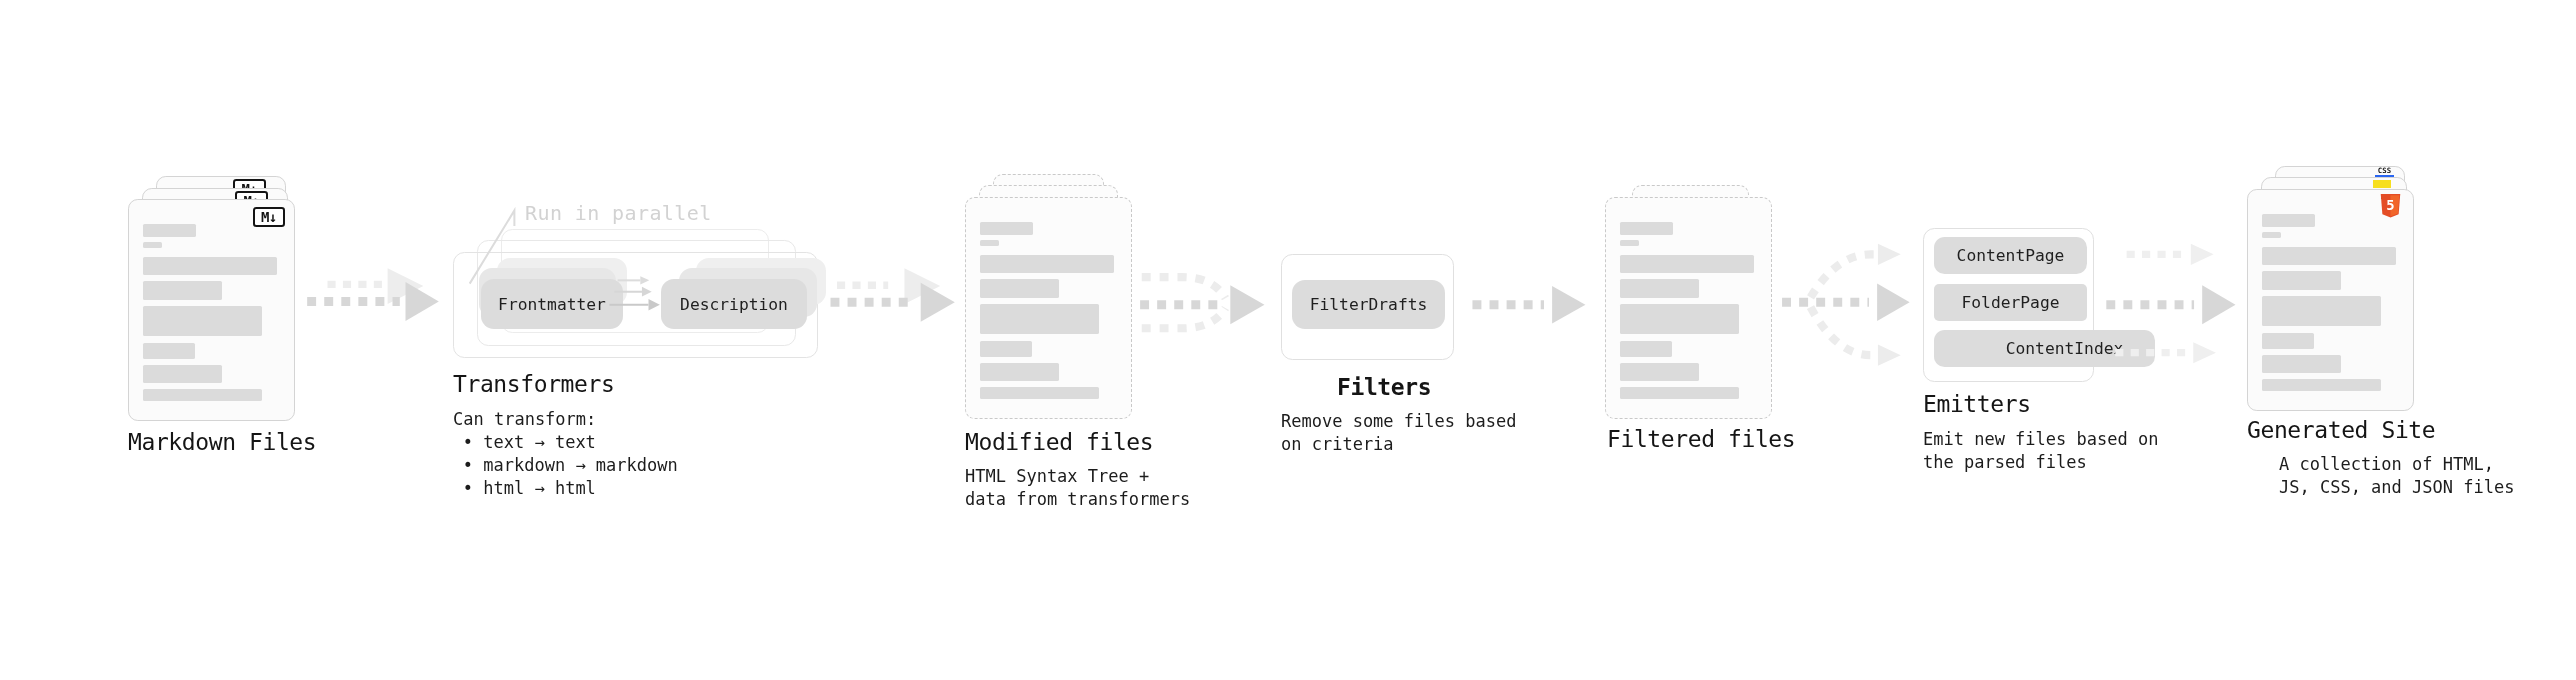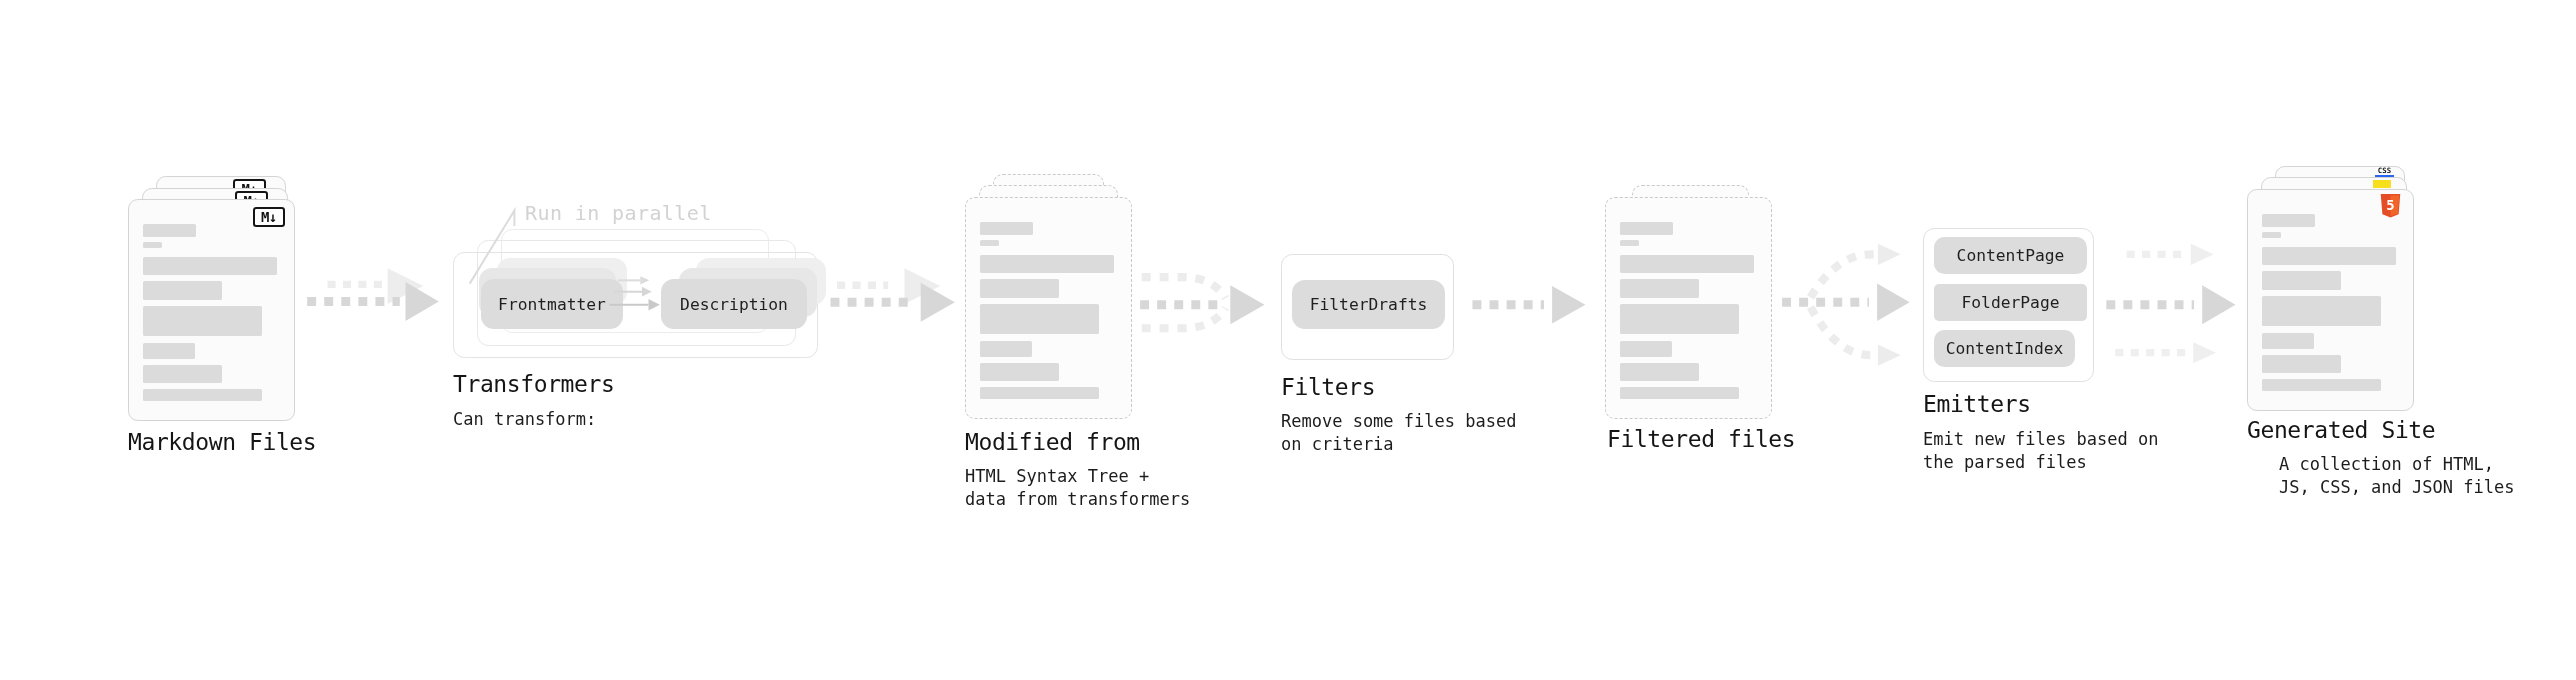--- a/index.html
+++ b/index.html
@@ -83,47 +83,52 @@
 
     <div class="pill back" style="left:696px;top:258px;width:130px;height:47px;"></div>
     <div class="pill mid" style="left:679px;top:268px;width:138px;height:49px;"></div>
     <div class="pill" style="left:661px;top:279px;width:146px;height:50px;">Description</div>
 
     <div class="annotation" style="left:525px;top:201px;">Run in parallel</div>
 
     <div class="node-title" style="left:453px;top:372px;">Transformers</div>
     <div class="node-caption" style="left:453px;top:408px;">
       <div>Can transform:</div>
+      <div class="bullets">
+        <div>• text → text</div>
+        <div>• markdown → markdown</div>
+        <div>• html → html</div>
+      </div>
     </div>
   </div>
 
   <div>
     <div class="doc dashed" style="left:993px;top:174px;width:111px;"></div>
     <div class="doc dashed" style="left:979px;top:185px;width:139px;"></div>
     <div class="doc dashed" style="left:965px;top:197px;">
       <div class="bar b1"></div>
       <div class="bar b2"></div>
       <div class="bar b3"></div>
       <div class="bar b4"></div>
       <div class="bar b5"></div>
       <div class="bar b6"></div>
       <div class="bar b7"></div>
       <div class="bar b8"></div>
     </div>
-    <div class="node-title" style="left:965px;top:430px;">Modified from</div>
+    <div class="node-title" style="left:965px;top:430px;">Modified files</div>
     <div class="node-caption" style="left:965px;top:465px;">
       <div>HTML Syntax Tree +</div>
       <div>data from transformers</div>
     </div>
   </div>
 
   <div>
     <div class="panel" style="left:1281px;top:254px;width:173px;height:106px;"></div>
     <div class="pill" style="left:1292px;top:280px;width:153px;height:49px;">FilterDrafts</div>
-    <div class="node-title" style="left:1281px;top:375px;">Filters</div>
+    <div class="node-title" style="left:1337px;top:375px;font-weight:bold;">Filters</div>
     <div class="node-caption" style="left:1281px;top:410px;">
       <div>Remove some files based</div>
       <div>on criteria</div>
     </div>
   </div>
 
   <div>
     <div class="doc dashed" style="left:1632px;top:185px;width:117px;"></div>
     <div class="doc dashed" style="left:1605px;top:197px;">
       <div class="bar b1"></div>
@@ -135,21 +140,21 @@
       <div class="bar b7"></div>
       <div class="bar b8"></div>
     </div>
     <div class="node-title" style="left:1607px;top:427px;">Filtered files</div>
   </div>
 
   <div>
     <div class="panel" style="left:1923px;top:228px;width:171px;height:154px;"></div>
     <div class="pill" style="left:1934px;top:237px;width:153px;height:37px;border-radius:10.6px;">ContentPage</div>
     <div class="pill" style="left:1934px;top:284px;width:153px;height:37px;border-radius:5px;">FolderPage</div>
-    <div class="pill" style="left:1934px;top:330px;width:141px;height:37px;border-radius:10.6px;">ContentIndex</div>
+    <div class="pill" style="left:1934px;top:330px;width:181px;height:37px;border-radius:10.6px;padding-left:40px;">ContentIndex</div>
     <div class="node-title" style="left:1923px;top:392px;">Emitters</div>
     <div class="node-caption" style="left:1923px;top:428px;">
       <div>Emit new files based on</div>
       <div>the parsed files</div>
     </div>
   </div>
 
   <div>
     <div class="doc" style="left:2275px;top:166px;width:130px;">
       <div class="css-badge">CSS</div>

